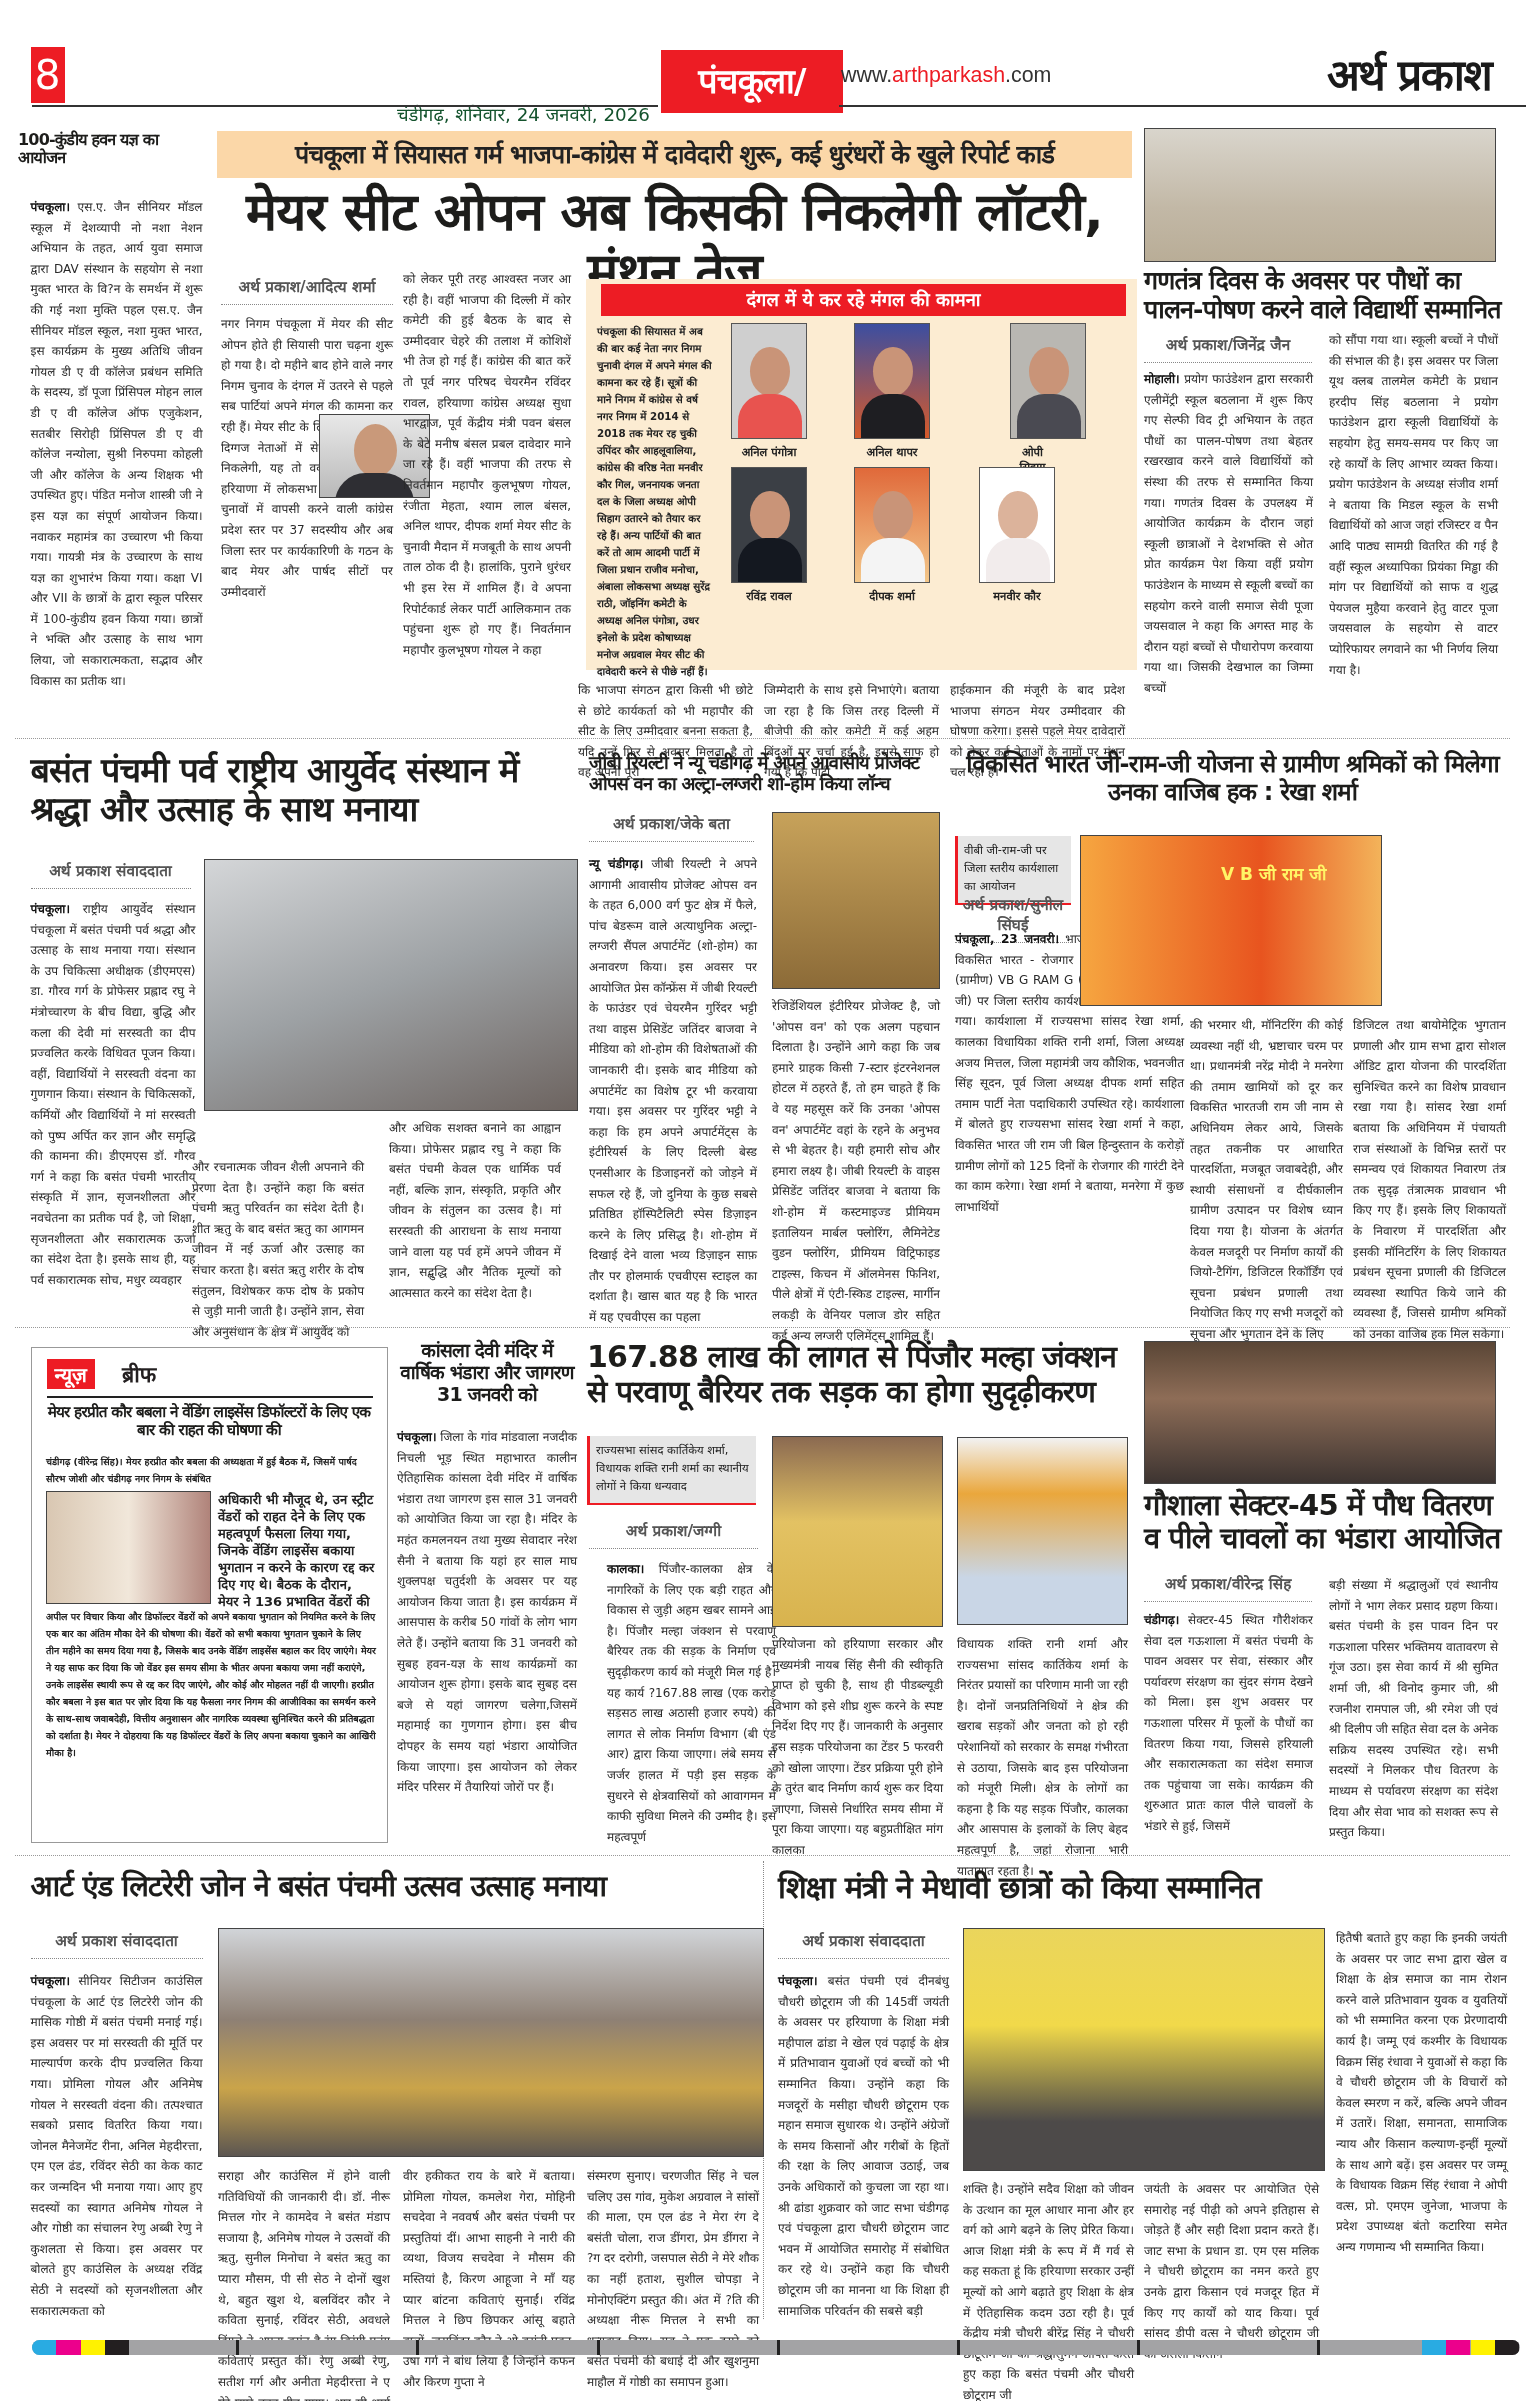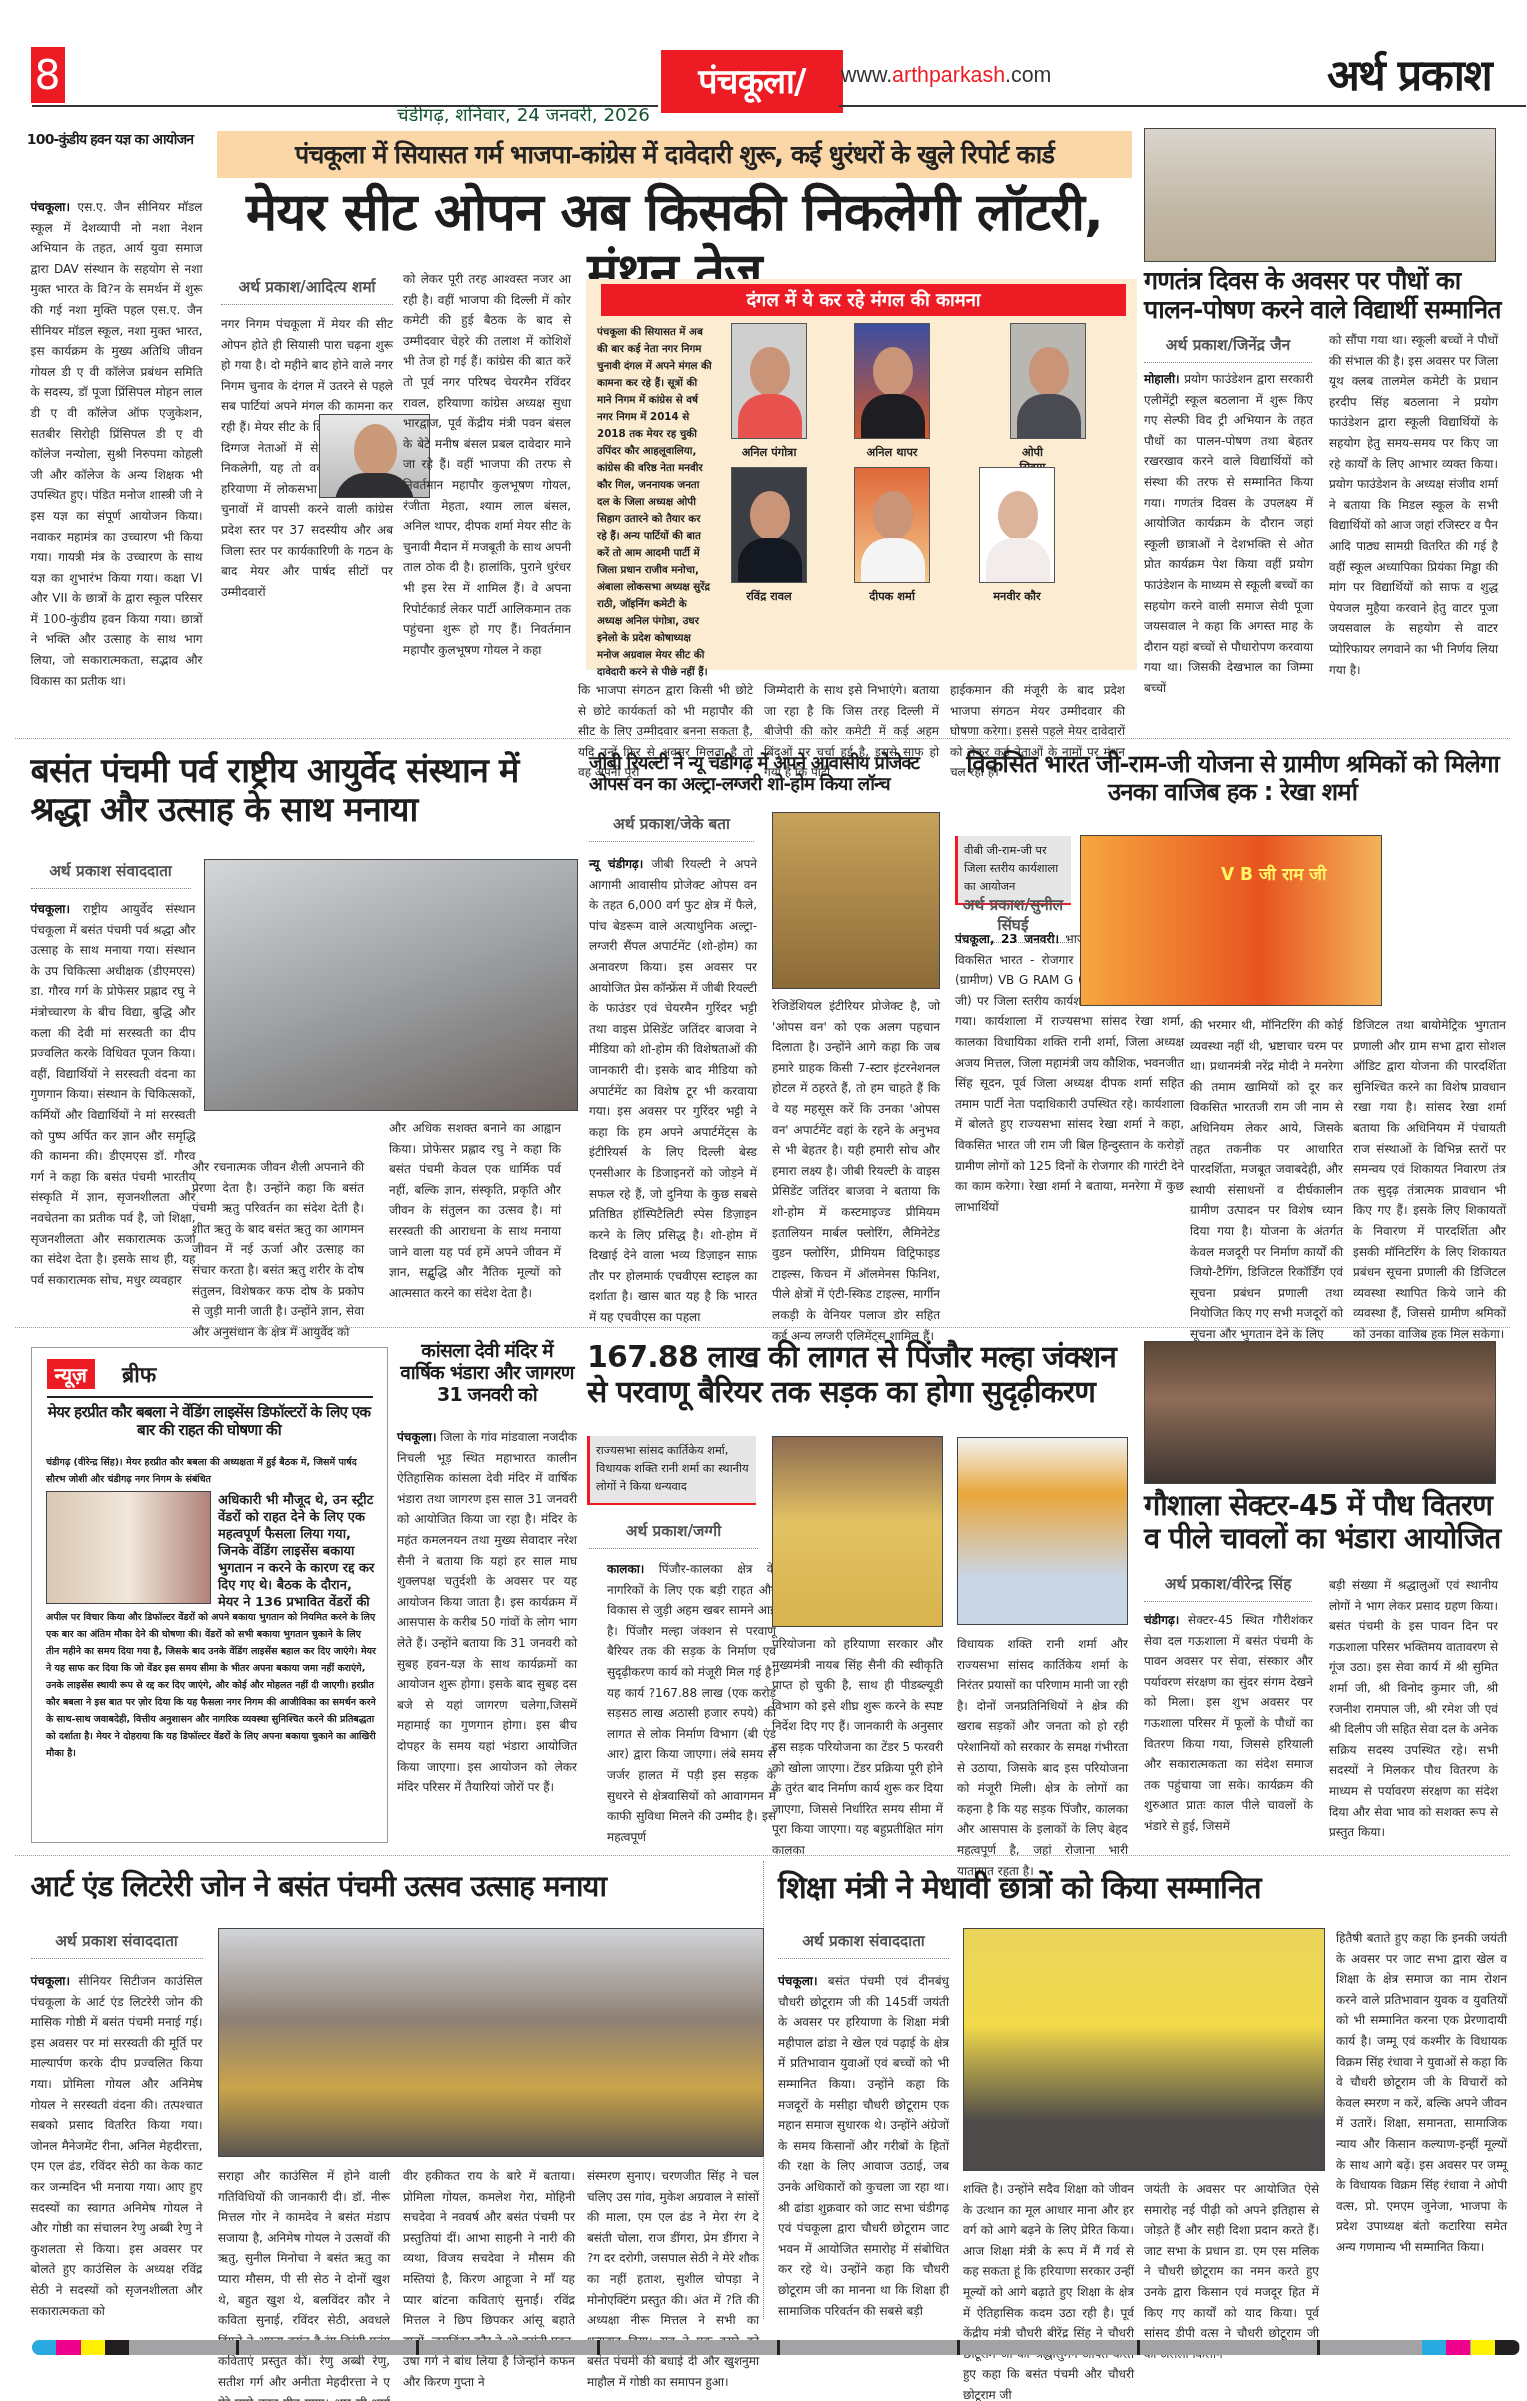--- a/index.html
+++ b/index.html
@@ -47,21 +47,21 @@
   .cand .cap { font-size: 11.4px; font-weight: bold; text-align: center; margin-top: 4.6px; color: #222; }
 
   
   #rt-photo { left: 1144px; top: 128px; width: 352px; height: 134px; background: linear-gradient(180deg,#d9d5cc 0%,#c2b8a6 60%,#b9ad97 100%); }
   #rt-head { left: 1144px; top: 267px; width: 359px; font-size: 25px; }
   #rt-byline { left: 1144px; top: 334px; width: 168px; }
   #rt-col1 { left: 1144px; top: 369px; width: 169px; }
   #rt-col2 { left: 1329px; top: 330px; width: 169px; }
 
   
-  #tl-head { left: 24px; top: 131px; width: 172px; font-size: 14px; text-align: center; }
+  #tl-head { left: 18px; top: 131px; width: 172px; font-size: 16px; text-align: left; }
   #tl-col { left: 30.5px; top: 197px; width: 172px; }
 
   
   #row2-rule { left: 15.3px; top: 738px; width: 1495px; height: 0; border-top: 1.5px dotted #999; }
   #ay-head { left: 30.5px; top: 751px; width: 534px; font-size: 34px; }
   #ay-byline { left: 30.5px; top: 860px; width: 160px; }
   #ay-col1 { left: 30.5px; top: 899px; width: 165px; }
   #ay-photo { left: 204px; top: 859px; width: 374px; height: 252px; background: linear-gradient(160deg,#d4d6d8 0%,#9da1a4 50%,#6d6460 100%); }
   #ay-col2 { left: 192px; top: 1118px; width: 172px; margin-top: 39px; }
   #ay-col3 { left: 389px; top: 1118px; width: 172px; }

